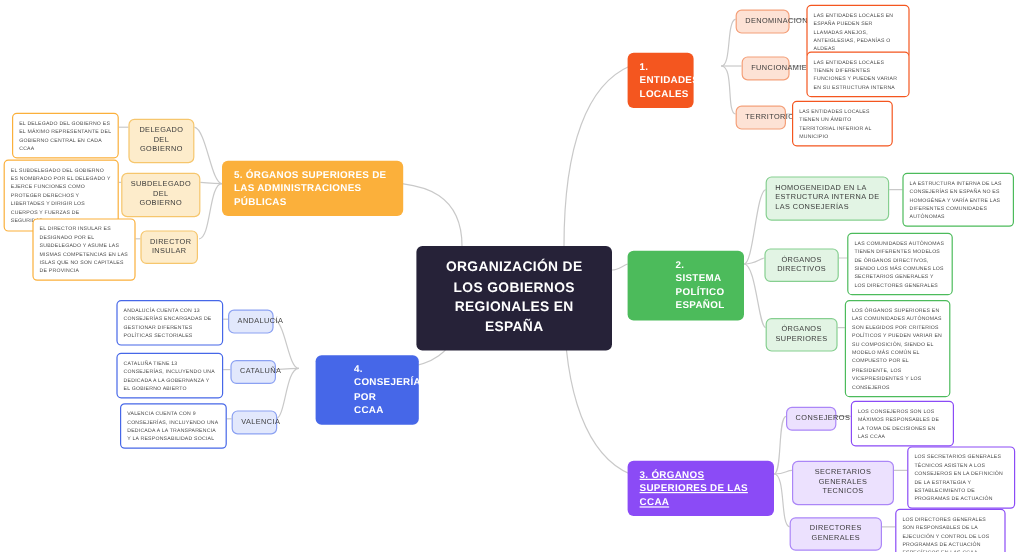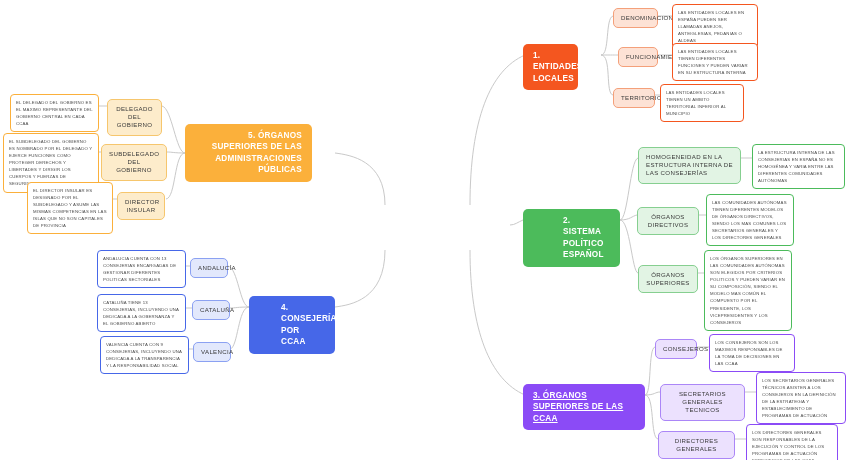--- a/index.html
+++ b/index.html
@@ -115,20 +115,23 @@
 
     <path d="M 185,153 C 176,153 172,108 162,106"></path>
     <path d="M 185,153 C 174,153 172,152 167,152"></path>
     <path d="M 185,153 C 174,153 176,198 166,199"></path>
 
     <path d="M 99,106 L 107,106"></path>
     <path d="M 99,152 L 101,152"></path>
     <path d="M 113,199 L 117,199"></path>
   </svg>
 
+  <div class="node root" style="left:347px; top:205px; width:163px;">
+    <span>ORGANIZACIÓN DE LOS GOBIERNOS REGIONALES EN ESPAÑA</span>
+  </div>
 
   <div class="node branch orange" style="left:523px; top:44px; width:55px;">
     <span>1. ENTIDADES LOCALES</span>
   </div>
 
   <div class="node sub orange" style="left:613px; top:8px; width:45px;">
     <span>DENOMINACIONES</span>
   </div>
   <div class="node note orange" style="left:672px; top:4px; width:86px;">
     <span>LAS ENTIDADES LOCALES EN ESPAÑA PUEDEN SER LLAMADAS ANEJOS, ANTEIGLESIAS, PEDANÍAS O ALDEAS</span>
@@ -191,21 +194,21 @@
     <span>LOS SECRETARIOS GENERALES TÉCNICOS ASISTEN A LOS CONSEJEROS EN LA DEFINICIÓN DE LA ESTRATEGIA Y ESTABLECIMIENTO DE PROGRAMAS DE ACTUACIÓN</span>
   </div>
 
   <div class="node sub purple" style="left:658px; top:431px; width:77px;">
     <span>DIRECTORES GENERALES</span>
   </div>
   <div class="node note purple" style="left:746px; top:424px; width:92px;">
     <span>LOS DIRECTORES GENERALES SON RESPONSABLES DE LA EJECUCIÓN Y CONTROL DE LOS PROGRAMAS DE ACTUACIÓN ESPECÍFICOS EN LAS CCAA</span>
   </div>
 
-  <div class="node branch blue" style="left:249px; top:296px; width:86px;padding-left:32px;">
+  <div class="node branch blue" style="left:263px; top:296px; width:86px;padding-left:32px;">
     <span>4. CONSEJERÍAS POR CCAA</span>
   </div>
 
   <div class="node sub blue" style="left:190px; top:258px; width:38px;">
     <span>ANDALUCÍA</span>
   </div>
   <div class="node note blue" style="left:97px; top:250px; width:89px;">
     <span>ANDALUCÍA CUENTA CON 13 CONSEJERÍAS ENCARGADAS DE GESTIONAR DIFERENTES POLÍTICAS SECTORIALES</span>
   </div>
 
@@ -216,21 +219,21 @@
     <span>CATALUÑA TIENE 13 CONSEJERÍAS, INCLUYENDO UNA DEDICADA A LA GOBERNANZA Y EL GOBIERNO ABIERTO</span>
   </div>
 
   <div class="node sub blue" style="left:193px; top:342px; width:38px;">
     <span>VALENCIA</span>
   </div>
   <div class="node note blue" style="left:100px; top:336px; width:89px;">
     <span>VALENCIA CUENTA CON 9 CONSEJERÍAS, INCLUYENDO UNA DEDICADA A LA TRANSPARENCIA Y LA RESPONSABILIDAD SOCIAL</span>
   </div>
 
-  <div class="node branch amber" style="left:185px; top:124px; width:127px;text-align:right;">
+  <div class="node branch amber" style="left:185px; top:134px; width:151px;">
     <span>5. ÓRGANOS SUPERIORES DE LAS ADMINISTRACIONES PÚBLICAS</span>
   </div>
 
   <div class="node sub amber" style="left:107px; top:99px; width:55px;">
     <span>DELEGADO DEL GOBIERNO</span>
   </div>
   <div class="node note amber" style="left:10px; top:94px; width:89px;">
     <span>EL DELEGADO DEL GOBIERNO ES EL MÁXIMO REPRESENTANTE DEL GOBIERNO CENTRAL EN CADA CCAA</span>
   </div>
 

